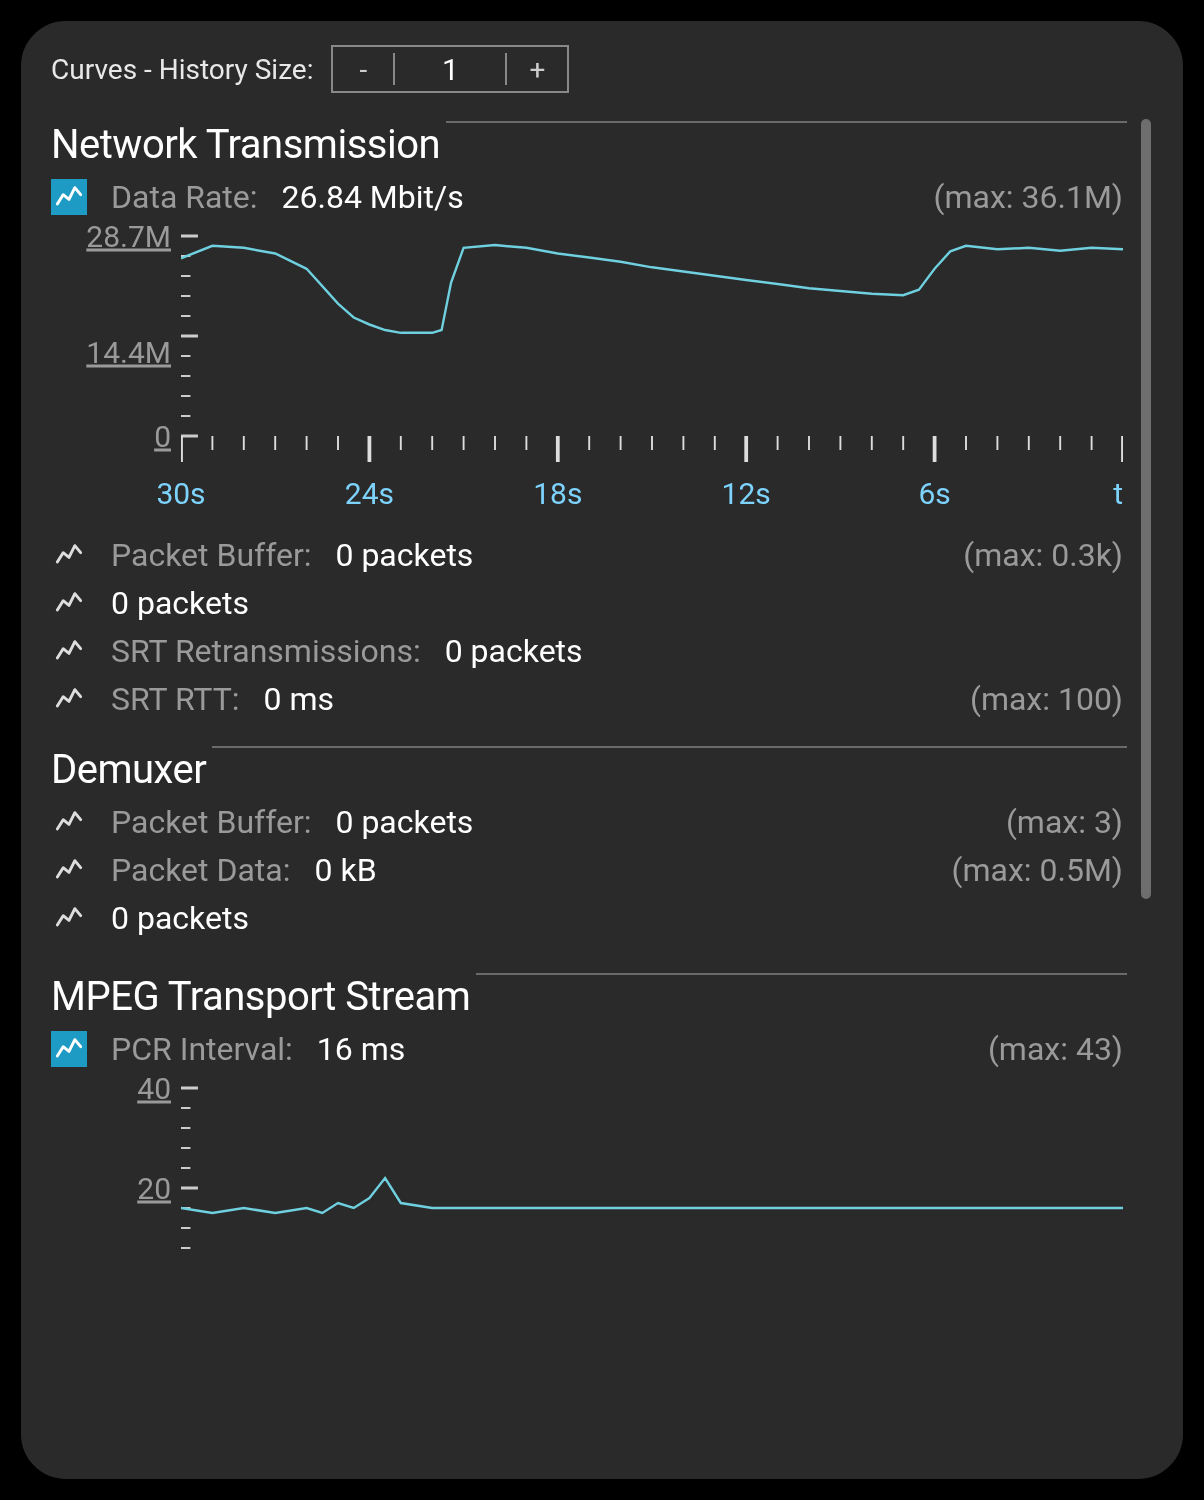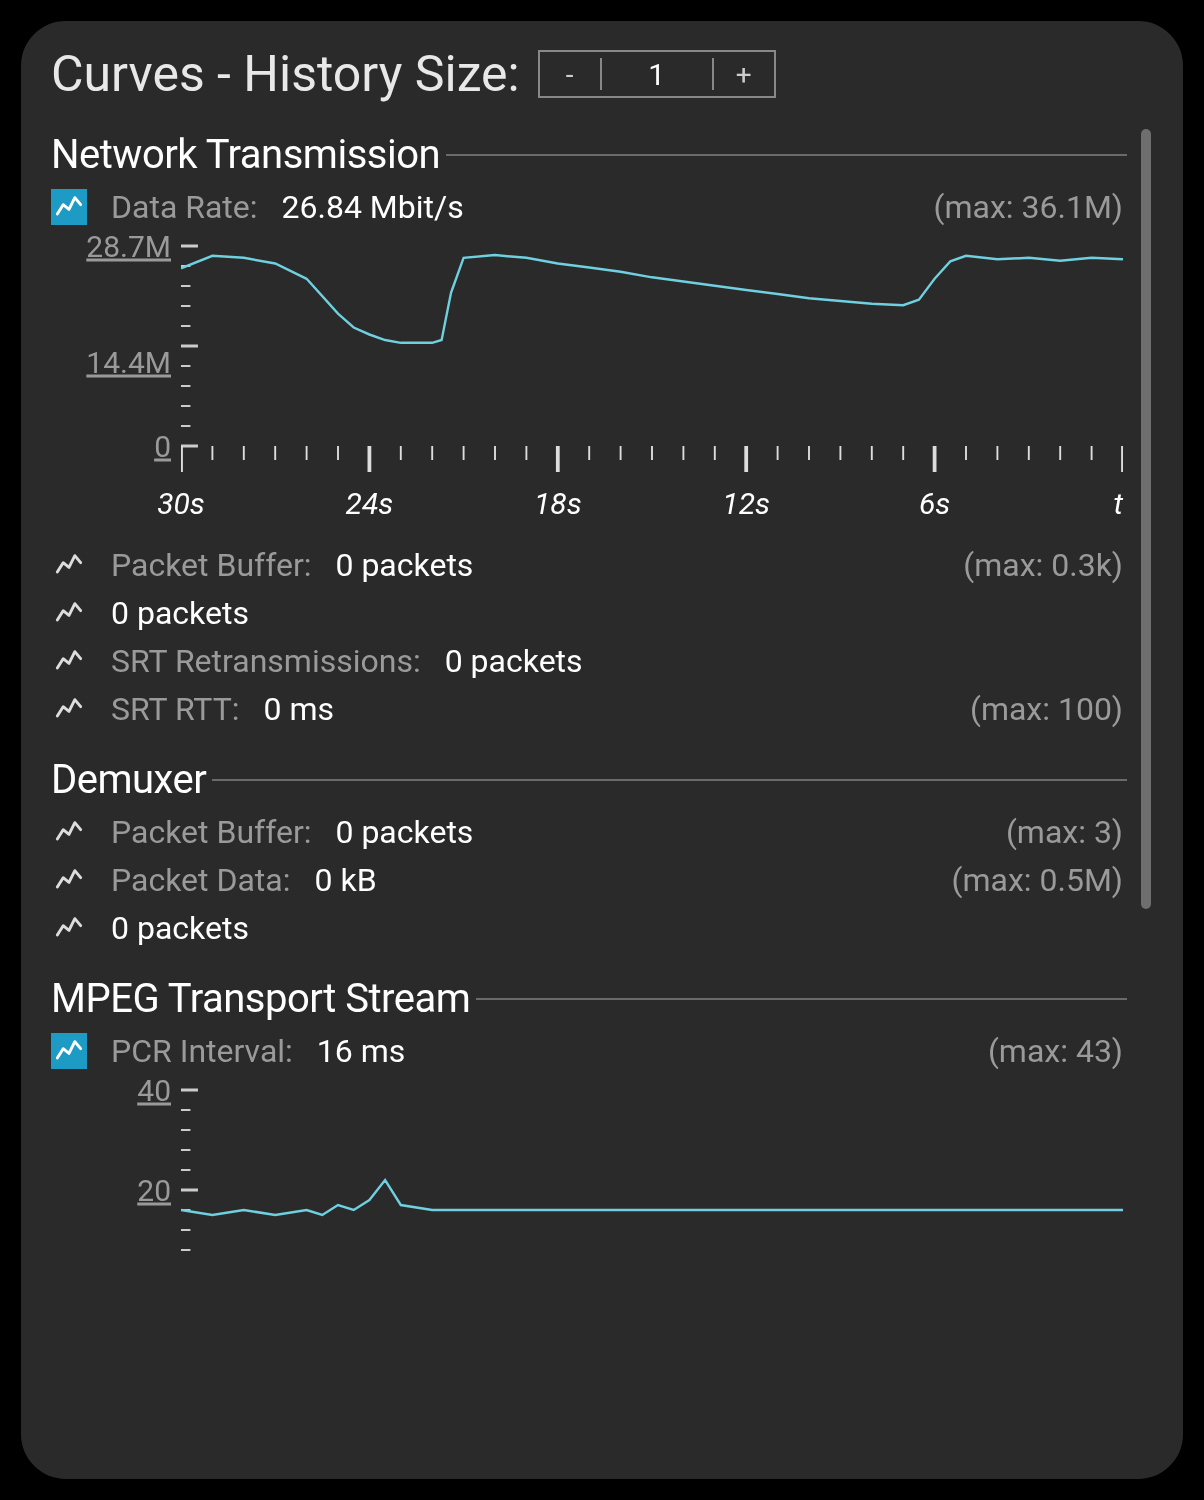--- a/index.html
+++ b/index.html
@@ -20,21 +20,21 @@
     padding: 24px 30px 0 30px;
     overflow: hidden;
   }
   .header-row {
     display: flex;
     align-items: center;
     gap: 18px;
     margin-bottom: 18px;
   }
   .header-title {
-    font-size: 50px;
+    font-size: 28px;
     color: #e8e8e8;
     font-weight: 400;
   }
   .stepper {
     display: flex;
     align-items: stretch;
     border: 2px solid #888;
     height: 48px;
   }
   .stepper-btn {
@@ -69,21 +69,21 @@
     position: absolute;
     right: 2px;
     top: 8px;
     width: 10px;
     height: 780px;
     background: #6e6e6e;
     border-radius: 5px;
   }
   .section-title-row {
     display: flex;
-    align-items: center;
+    align-items: flex-start;
     gap: 6px;
     margin-top: 10px;
     margin-bottom: 6px;
   }
   .section-title {
     font-size: 40px;
     color: #fff;
     font-weight: 400;
     white-space: nowrap;
     letter-spacing: -0.5px;
@@ -137,23 +137,22 @@
     left: 0;
     top: 0;
     font-size: 30px;
     color: #9a9a9a;
     text-align: right;
   }
   .yaxis-labels div { position: absolute; right: 0; transform: translateY(-50%); white-space: nowrap; text-decoration: underline; }
   .xaxis-labels {
     position: relative;
     font-size: 30px;
-    color: #ffffff;
+    color: #7dd3fc;
     height: 44px;
-    font-style: italic;
   }
   .xaxis-labels div { position: absolute; transform: translateX(-50%); }
 </style>
 </head>
 <body>
 
 <div class="panel">
 
   <div class="header-row">
     <div class="header-title">Curves - History Size:</div>
@@ -316,21 +315,21 @@
 
     <div class="metric-row">
       <span class="chart-icon">
         <svg viewBox="0 0 24 24" fill="none" stroke="#ddd" stroke-width="2.5" stroke-linecap="round" stroke-linejoin="round">
             <polyline points="2,18 7,10 12,14 17,4 22,10"></polyline>
           </svg>
       </span>
       <span class="metric-value">0 packets</span>
     </div>
 
-    <div class="section-title-row" style="margin-top:28px">
+    <div class="section-title-row" style="margin-top:36px">
       <div class="section-title">MPEG Transport Stream</div>
       <div class="section-rule"></div>
     </div>
 
     <div class="metric-row">
       <span class="chart-icon active">
         <svg viewBox="0 0 24 24" fill="none" stroke="#fff" stroke-width="2.5" stroke-linecap="round" stroke-linejoin="round">
             <polyline points="2,18 7,10 12,14 17,4 22,10"></polyline>
           </svg>
       </span>

